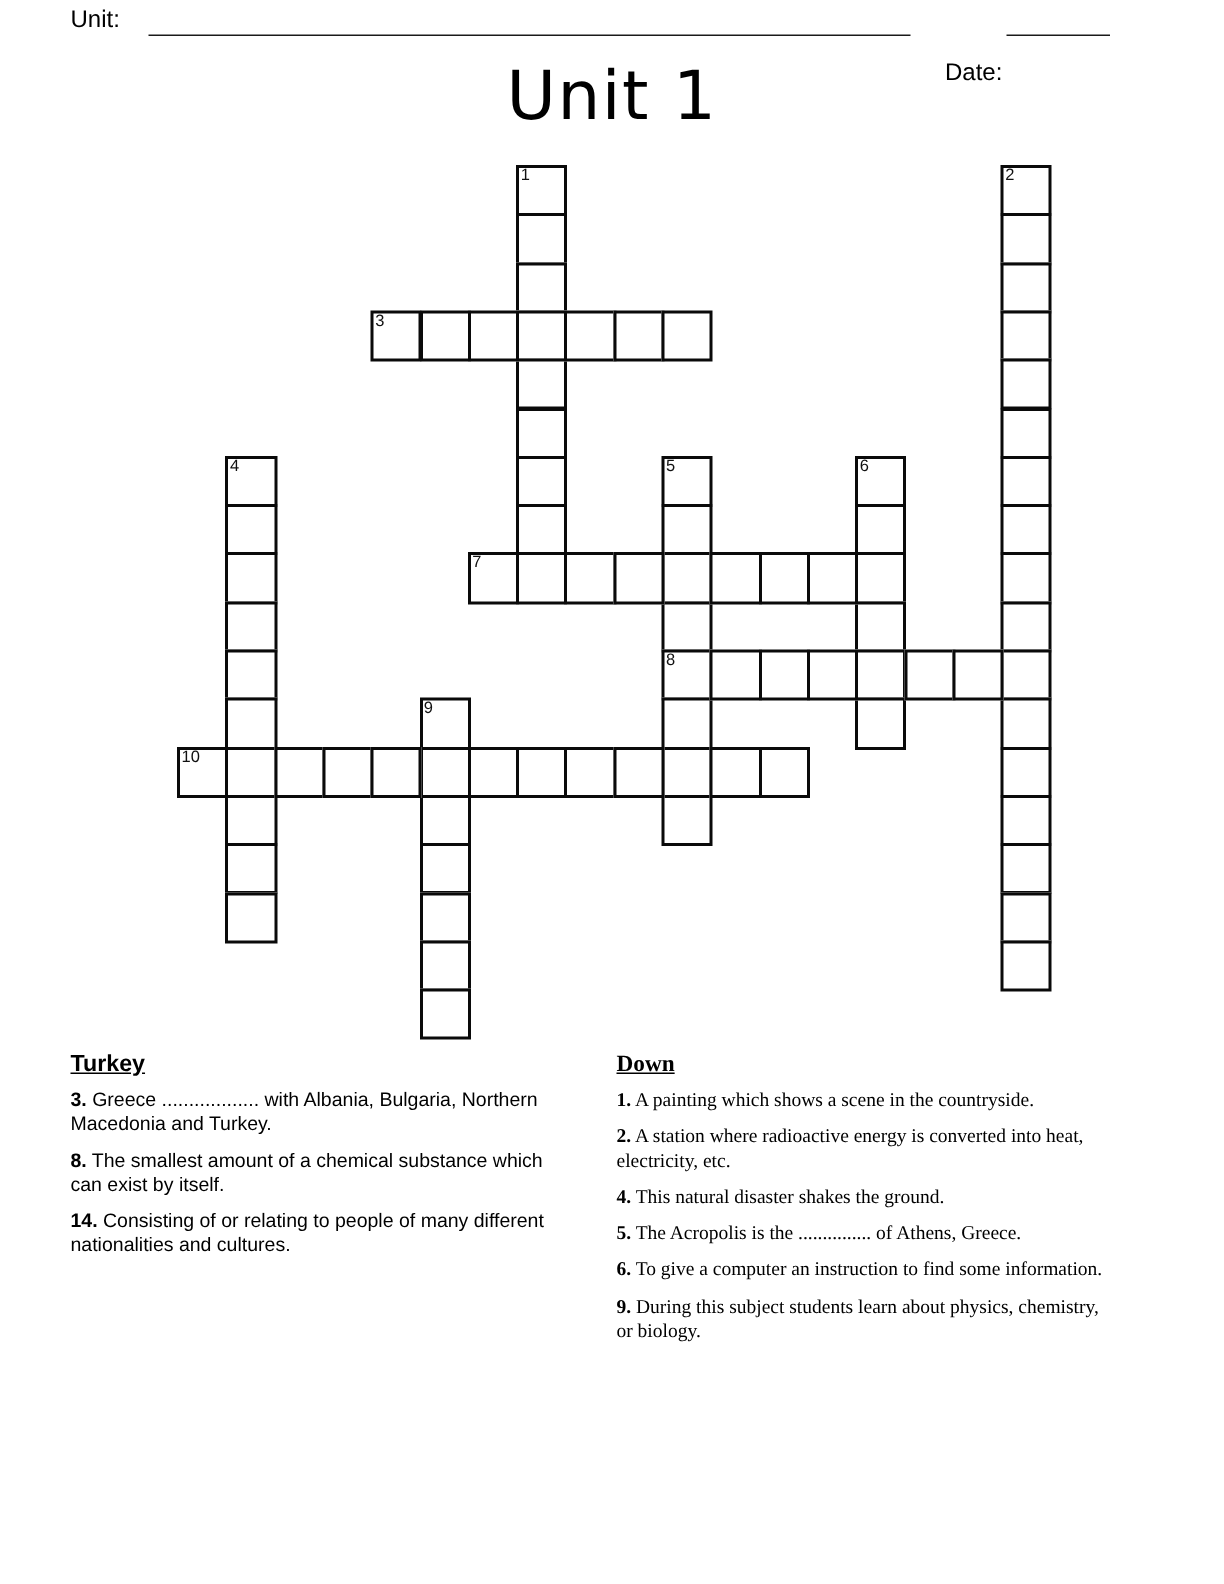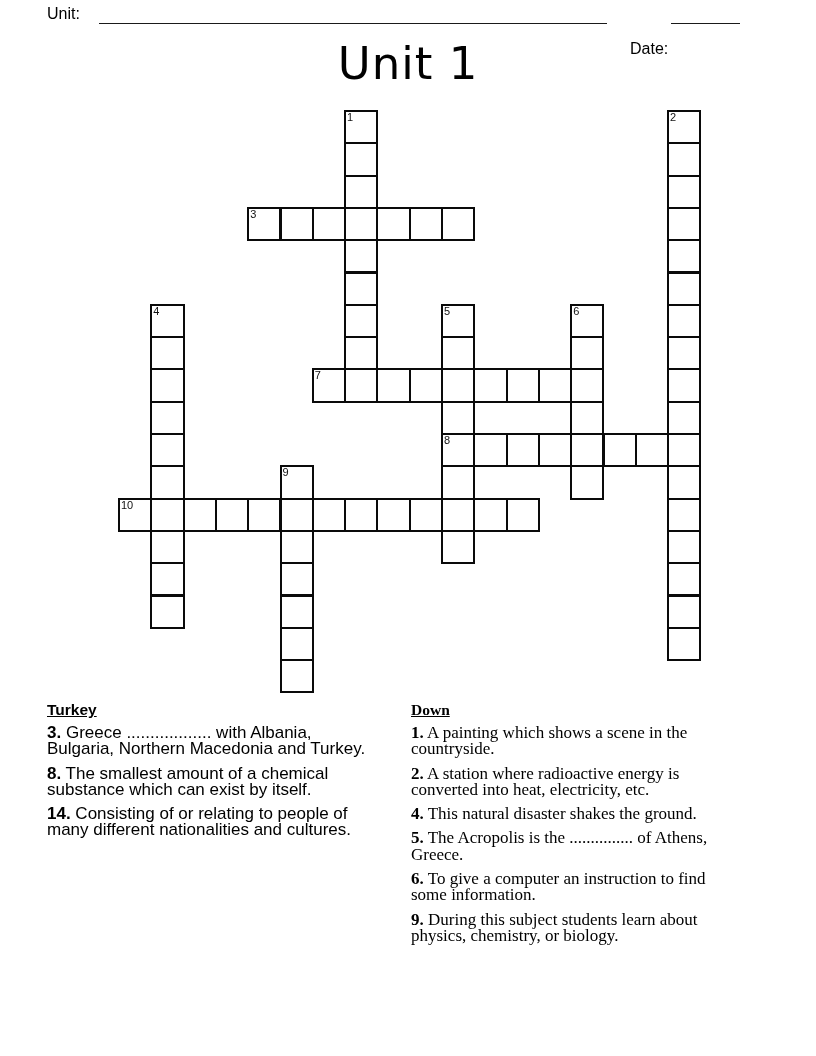--- a/index.html
+++ b/index.html
@@ -25,21 +25,21 @@
   .cellnum{
     position:absolute;left:1px;top:-1px;font-size:11px;line-height:13px;
     font-family:"Liberation Sans",sans-serif;color:#111;
   }
   
   .clues-col{position:absolute;width:334px;}
   .clue-heading{
     font-size:15.5px;font-weight:bold;text-decoration:underline;
     margin:0 0 7px 0;line-height:17px;
   }
-  .clue{font-size:17px;line-height:16.3px;margin:0 0 8px 0;}
+  .clue{font-size:13px;line-height:16.3px;margin:0 0 8px 0;}
   .clue-num{font-weight:bold;}
 </style>
 </head>
 <body>
 
 <div class="page">
 
   <span class="hdr-label" style="left:47px;top:5px;">Unit:</span>
   <span class="hdr-line" style="left:99px;top:5px;width:508px;"></span>
   <span class="hdr-label" style="left:630px;top:5px;margin-top:35px;">Date:</span>

